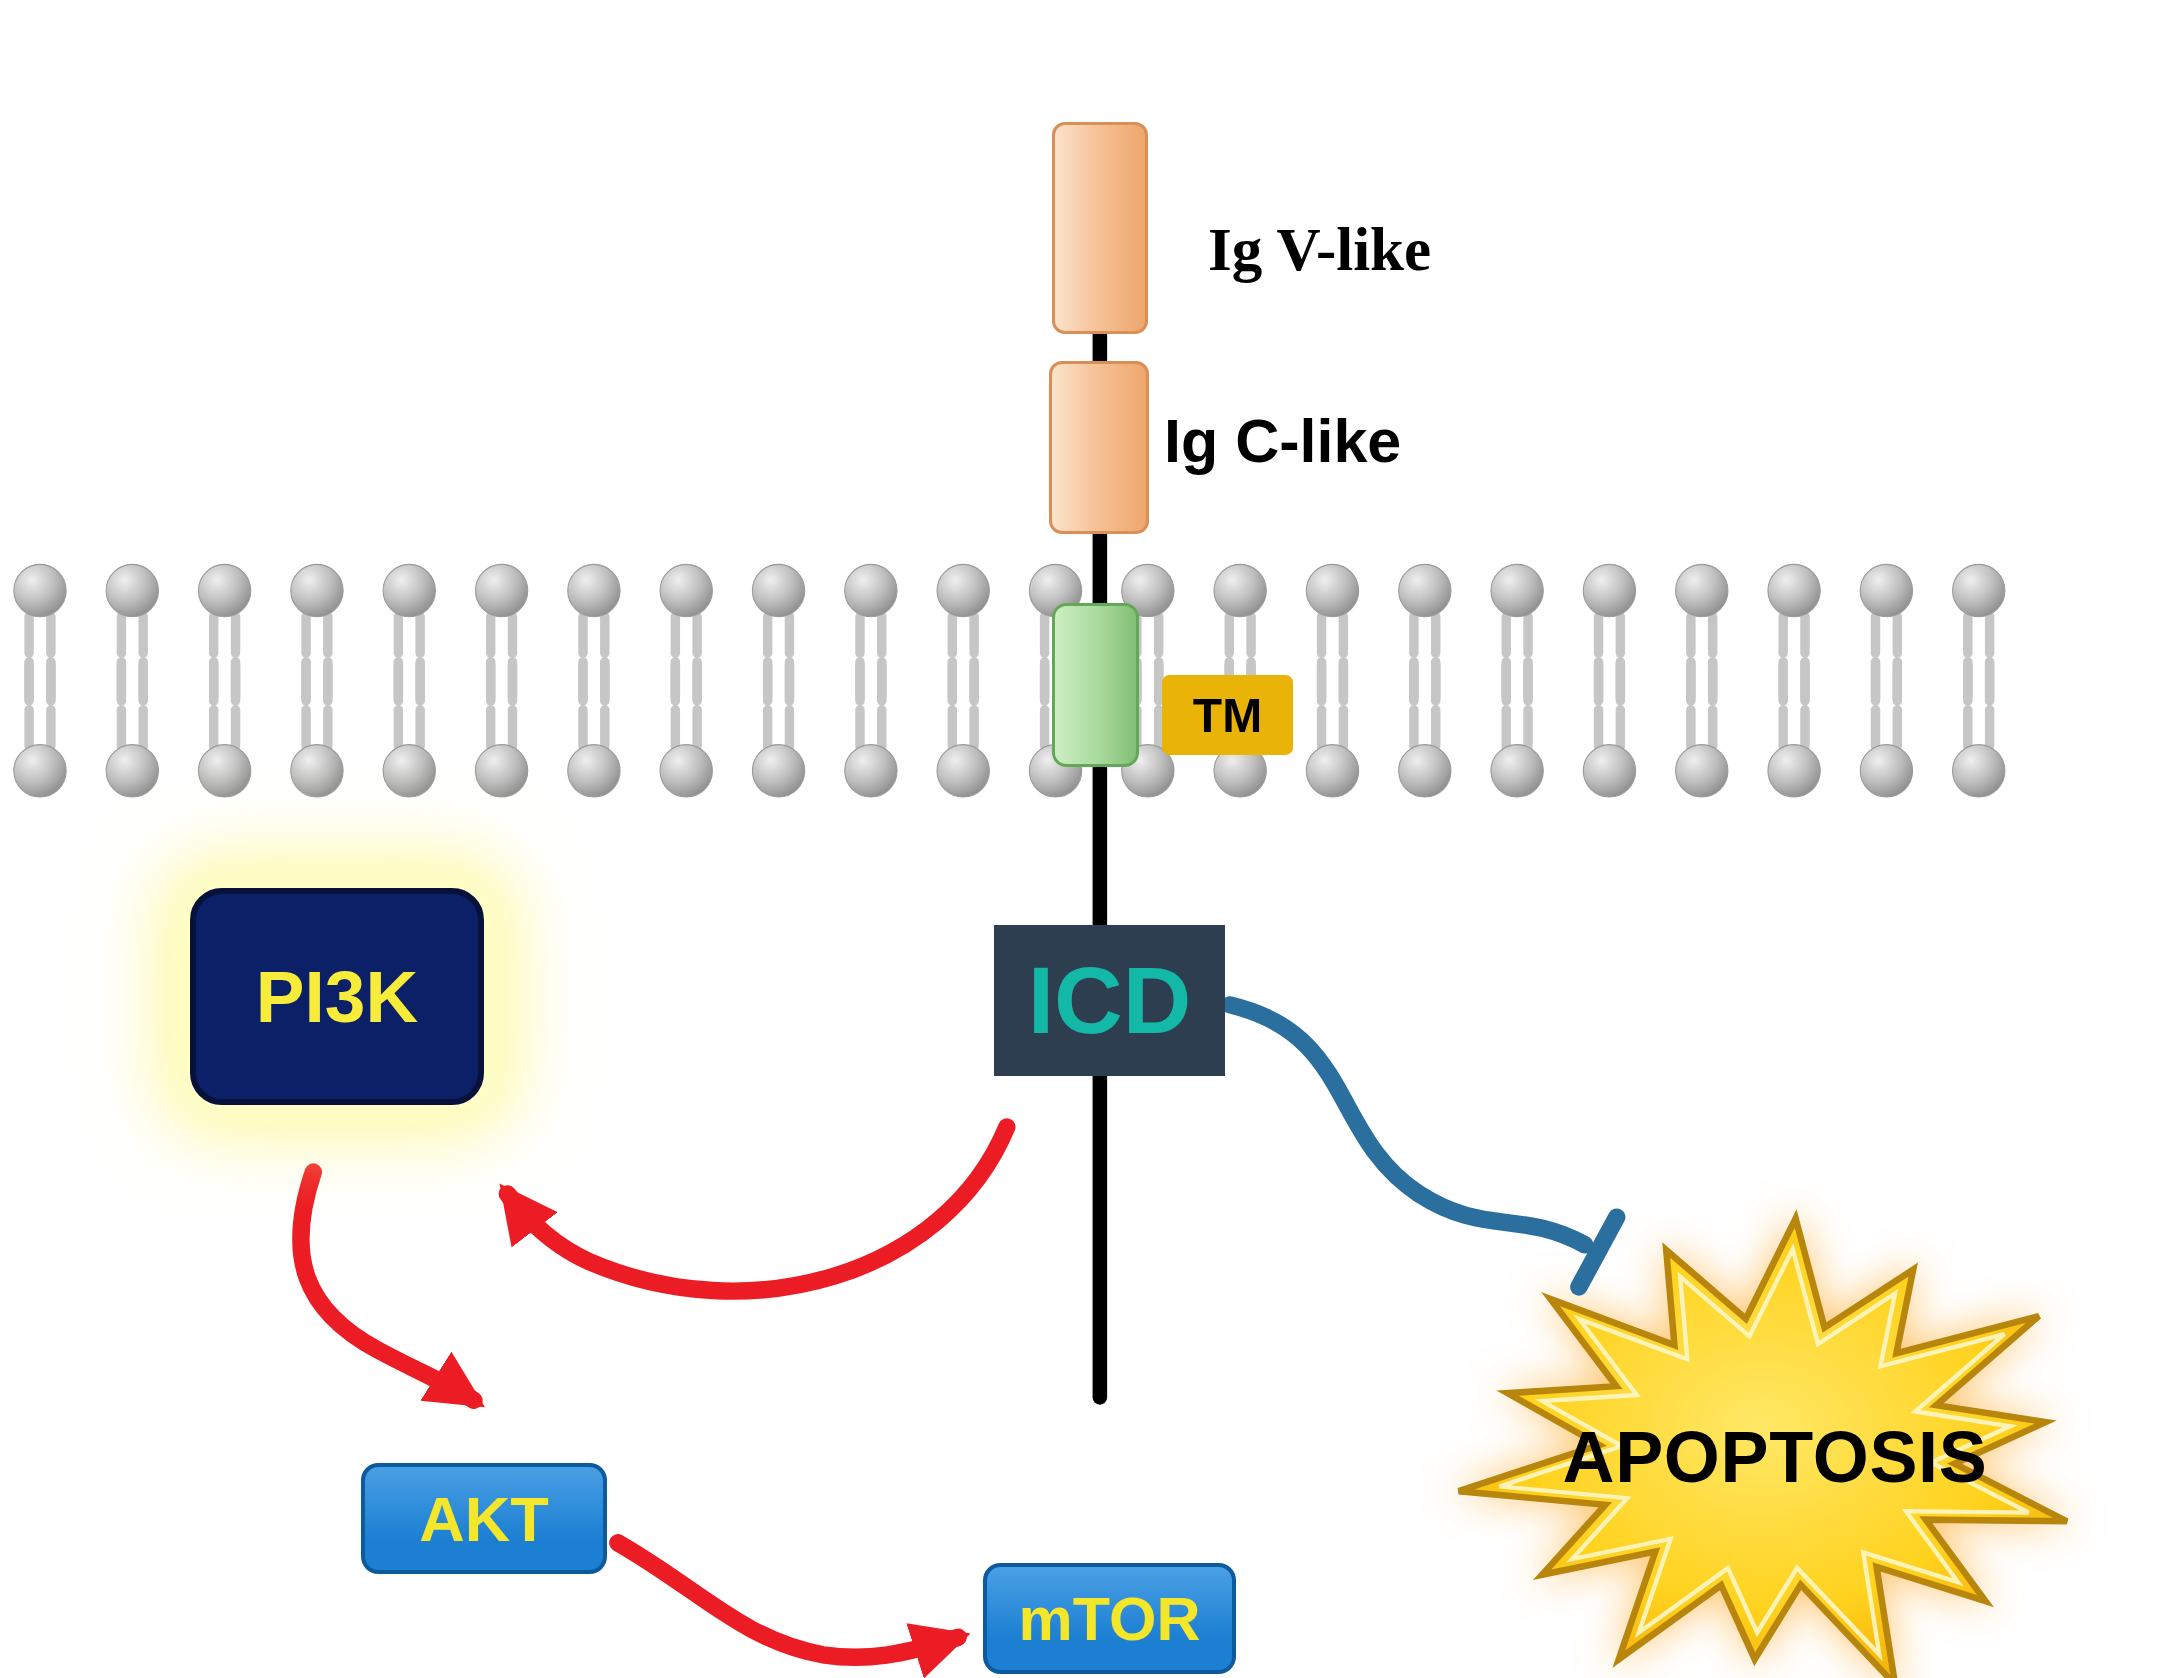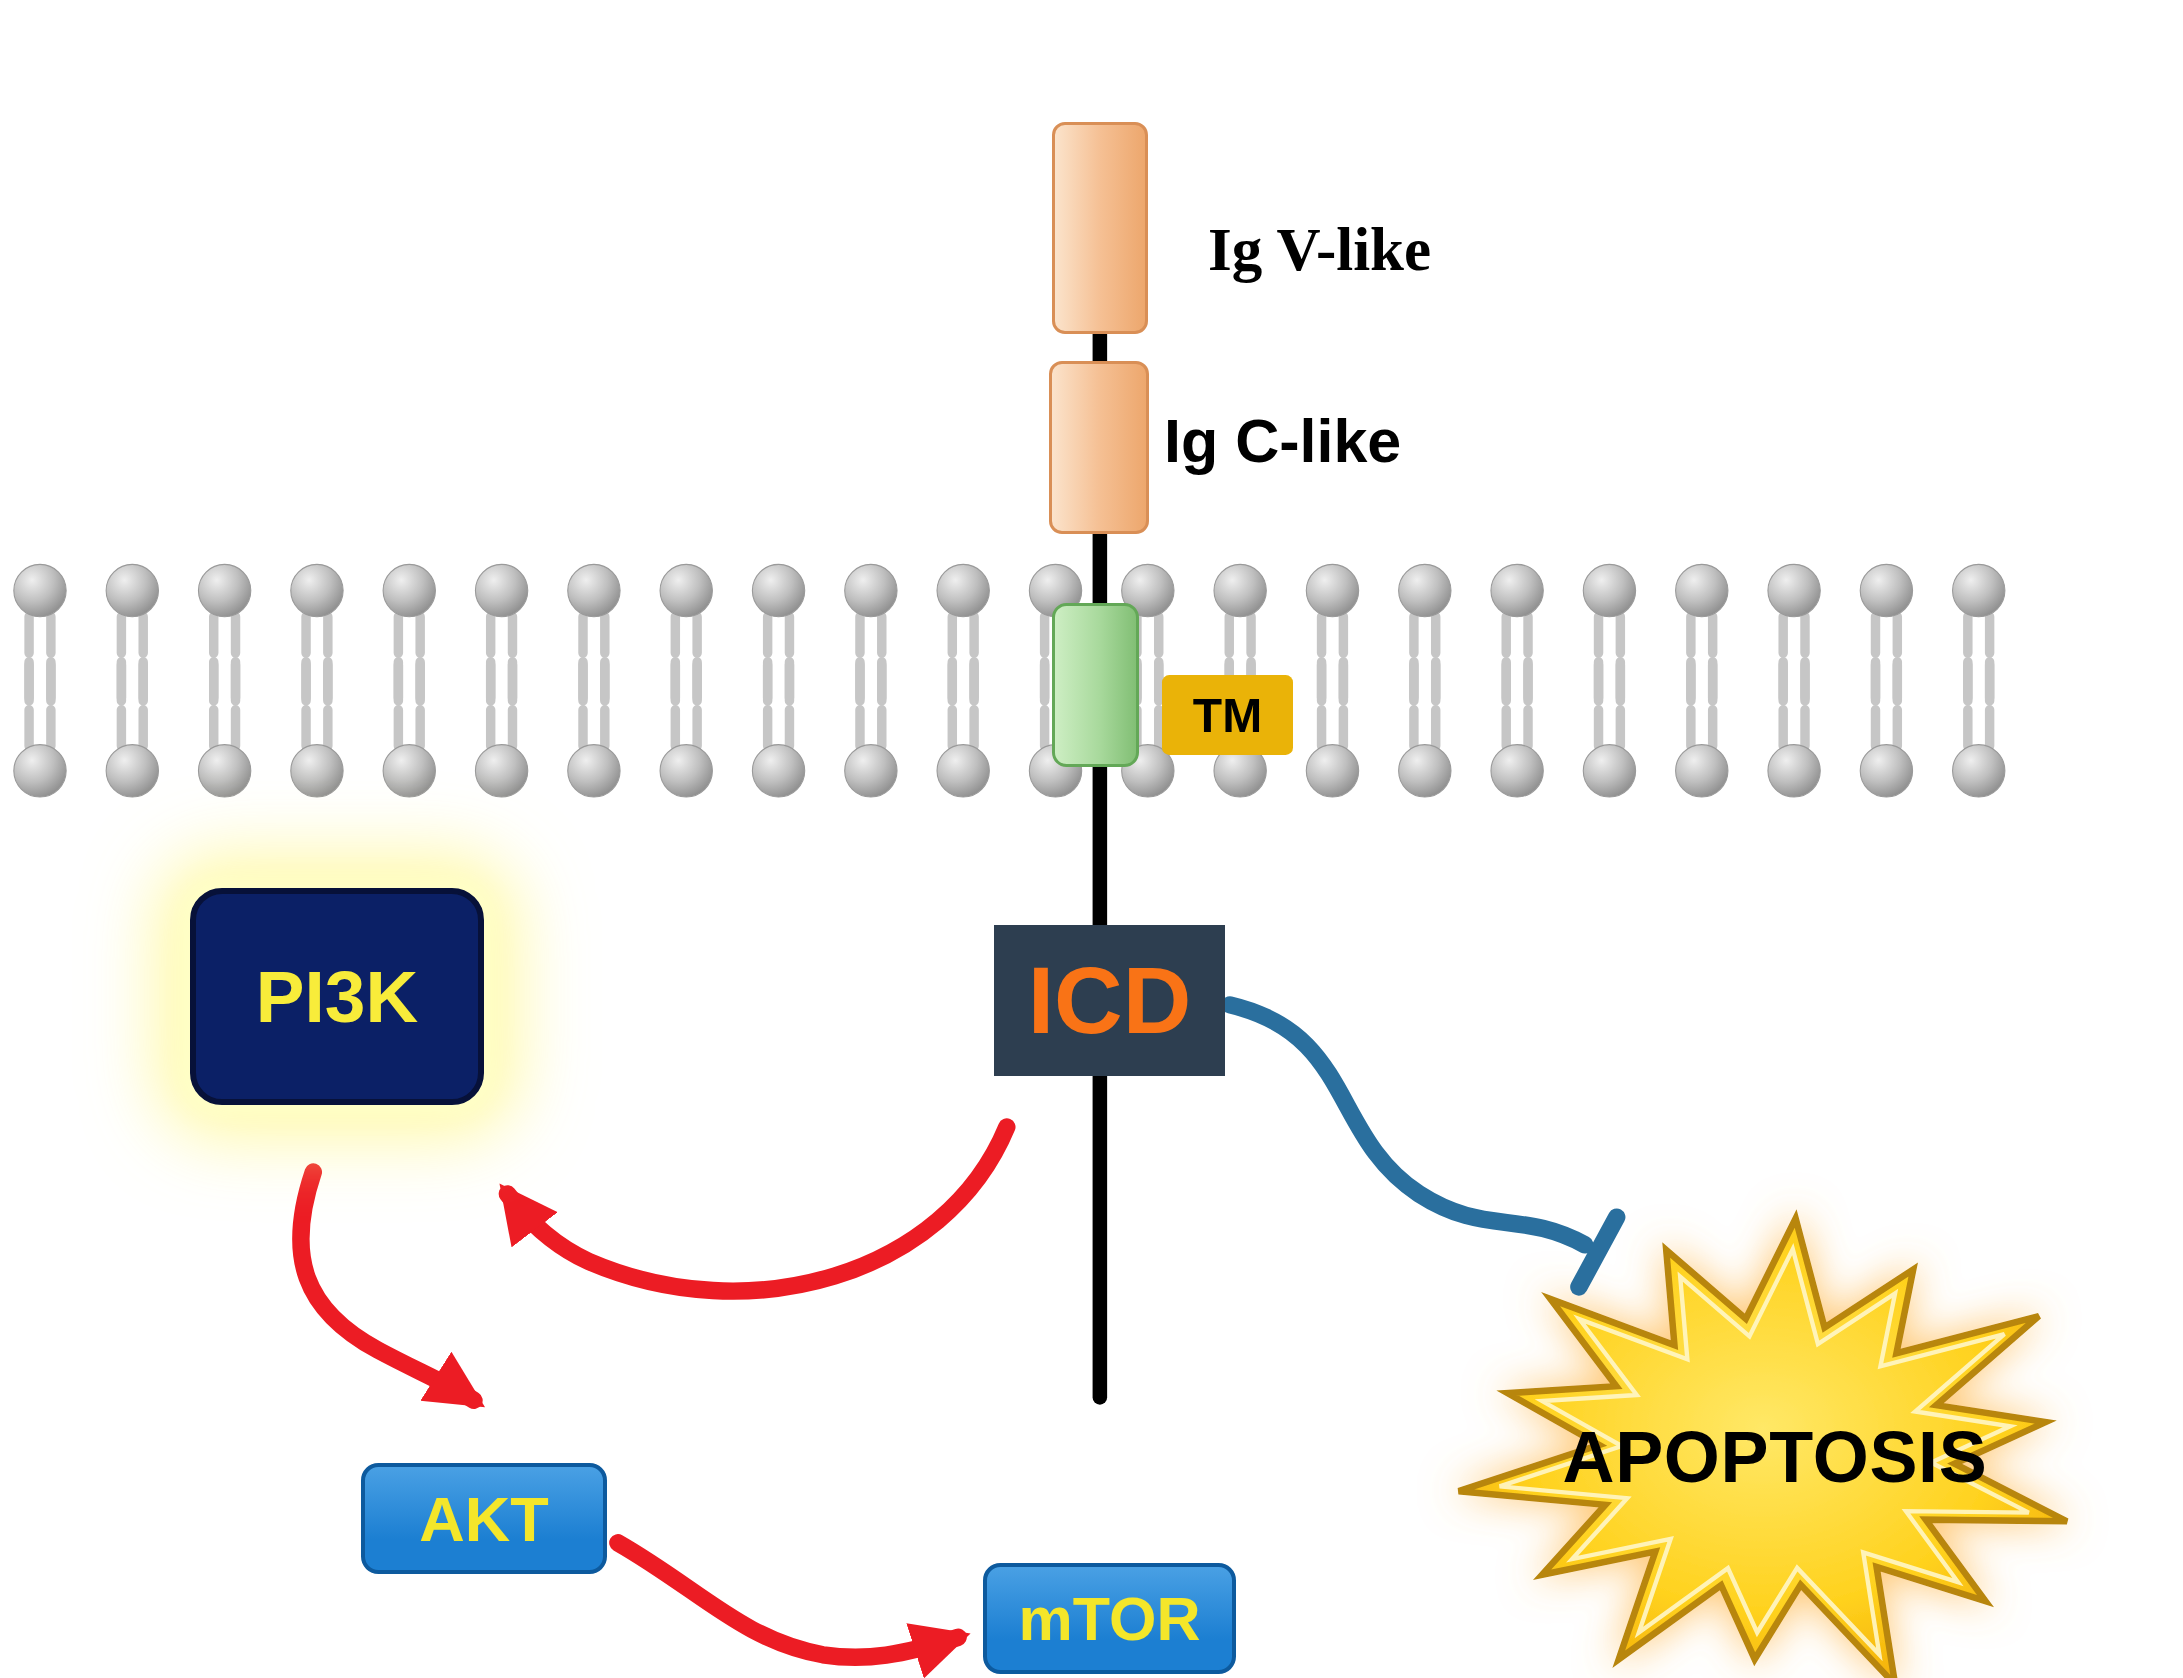--- a/index.html
+++ b/index.html
@@ -20,21 +20,21 @@
 
   .tm-box{position:absolute;left:1052px;top:603px;width:87px;height:164px;box-sizing:border-box;
     background:linear-gradient(90deg,#cdeec3 0%,var(--tm-fill) 55%,#82bf75 100%);
     border:3.6px solid var(--tm-border);border-radius:14.5px;}
   .tm-lbl{position:absolute;left:1162px;top:627px;width:131px;height:80px;background:#eab308;
     border-radius:7.3px;display:flex;align-items:center;justify-content:center;
     font-size:48px;font-weight:bold;color:#000;margin-top:48px;}
 
   .icd-box{position:absolute;left:994px;top:925px;width:231px;height:151px;
     background:var(--icd-fill);display:flex;align-items:center;justify-content:center;
-    font-size:95px;font-weight:bold;color:#f97316;}
+    font-size:95px;font-weight:bold;color:#14b8a6;}
 
   .pi3k-box{position:absolute;left:190px;top:888px;width:294px;height:217px;box-sizing:border-box;
     background:var(--pi3k-fill);border:6.5px solid #071139;border-radius:32px;
     display:flex;align-items:center;justify-content:center;
     font-size:73px;font-weight:bold;color:var(--pi3k-text);
     box-shadow:0 0 19px 10.2px rgba(255,255,200,.95),0 0 69px 35px rgba(255,248,150,.8);}
 
   .kinase{position:absolute;box-sizing:border-box;
     background:linear-gradient(180deg,#49a0e4 0%,var(--kinase-fill) 70%);
     border:4.4px solid var(--kinase-border);border-radius:17.4px;

